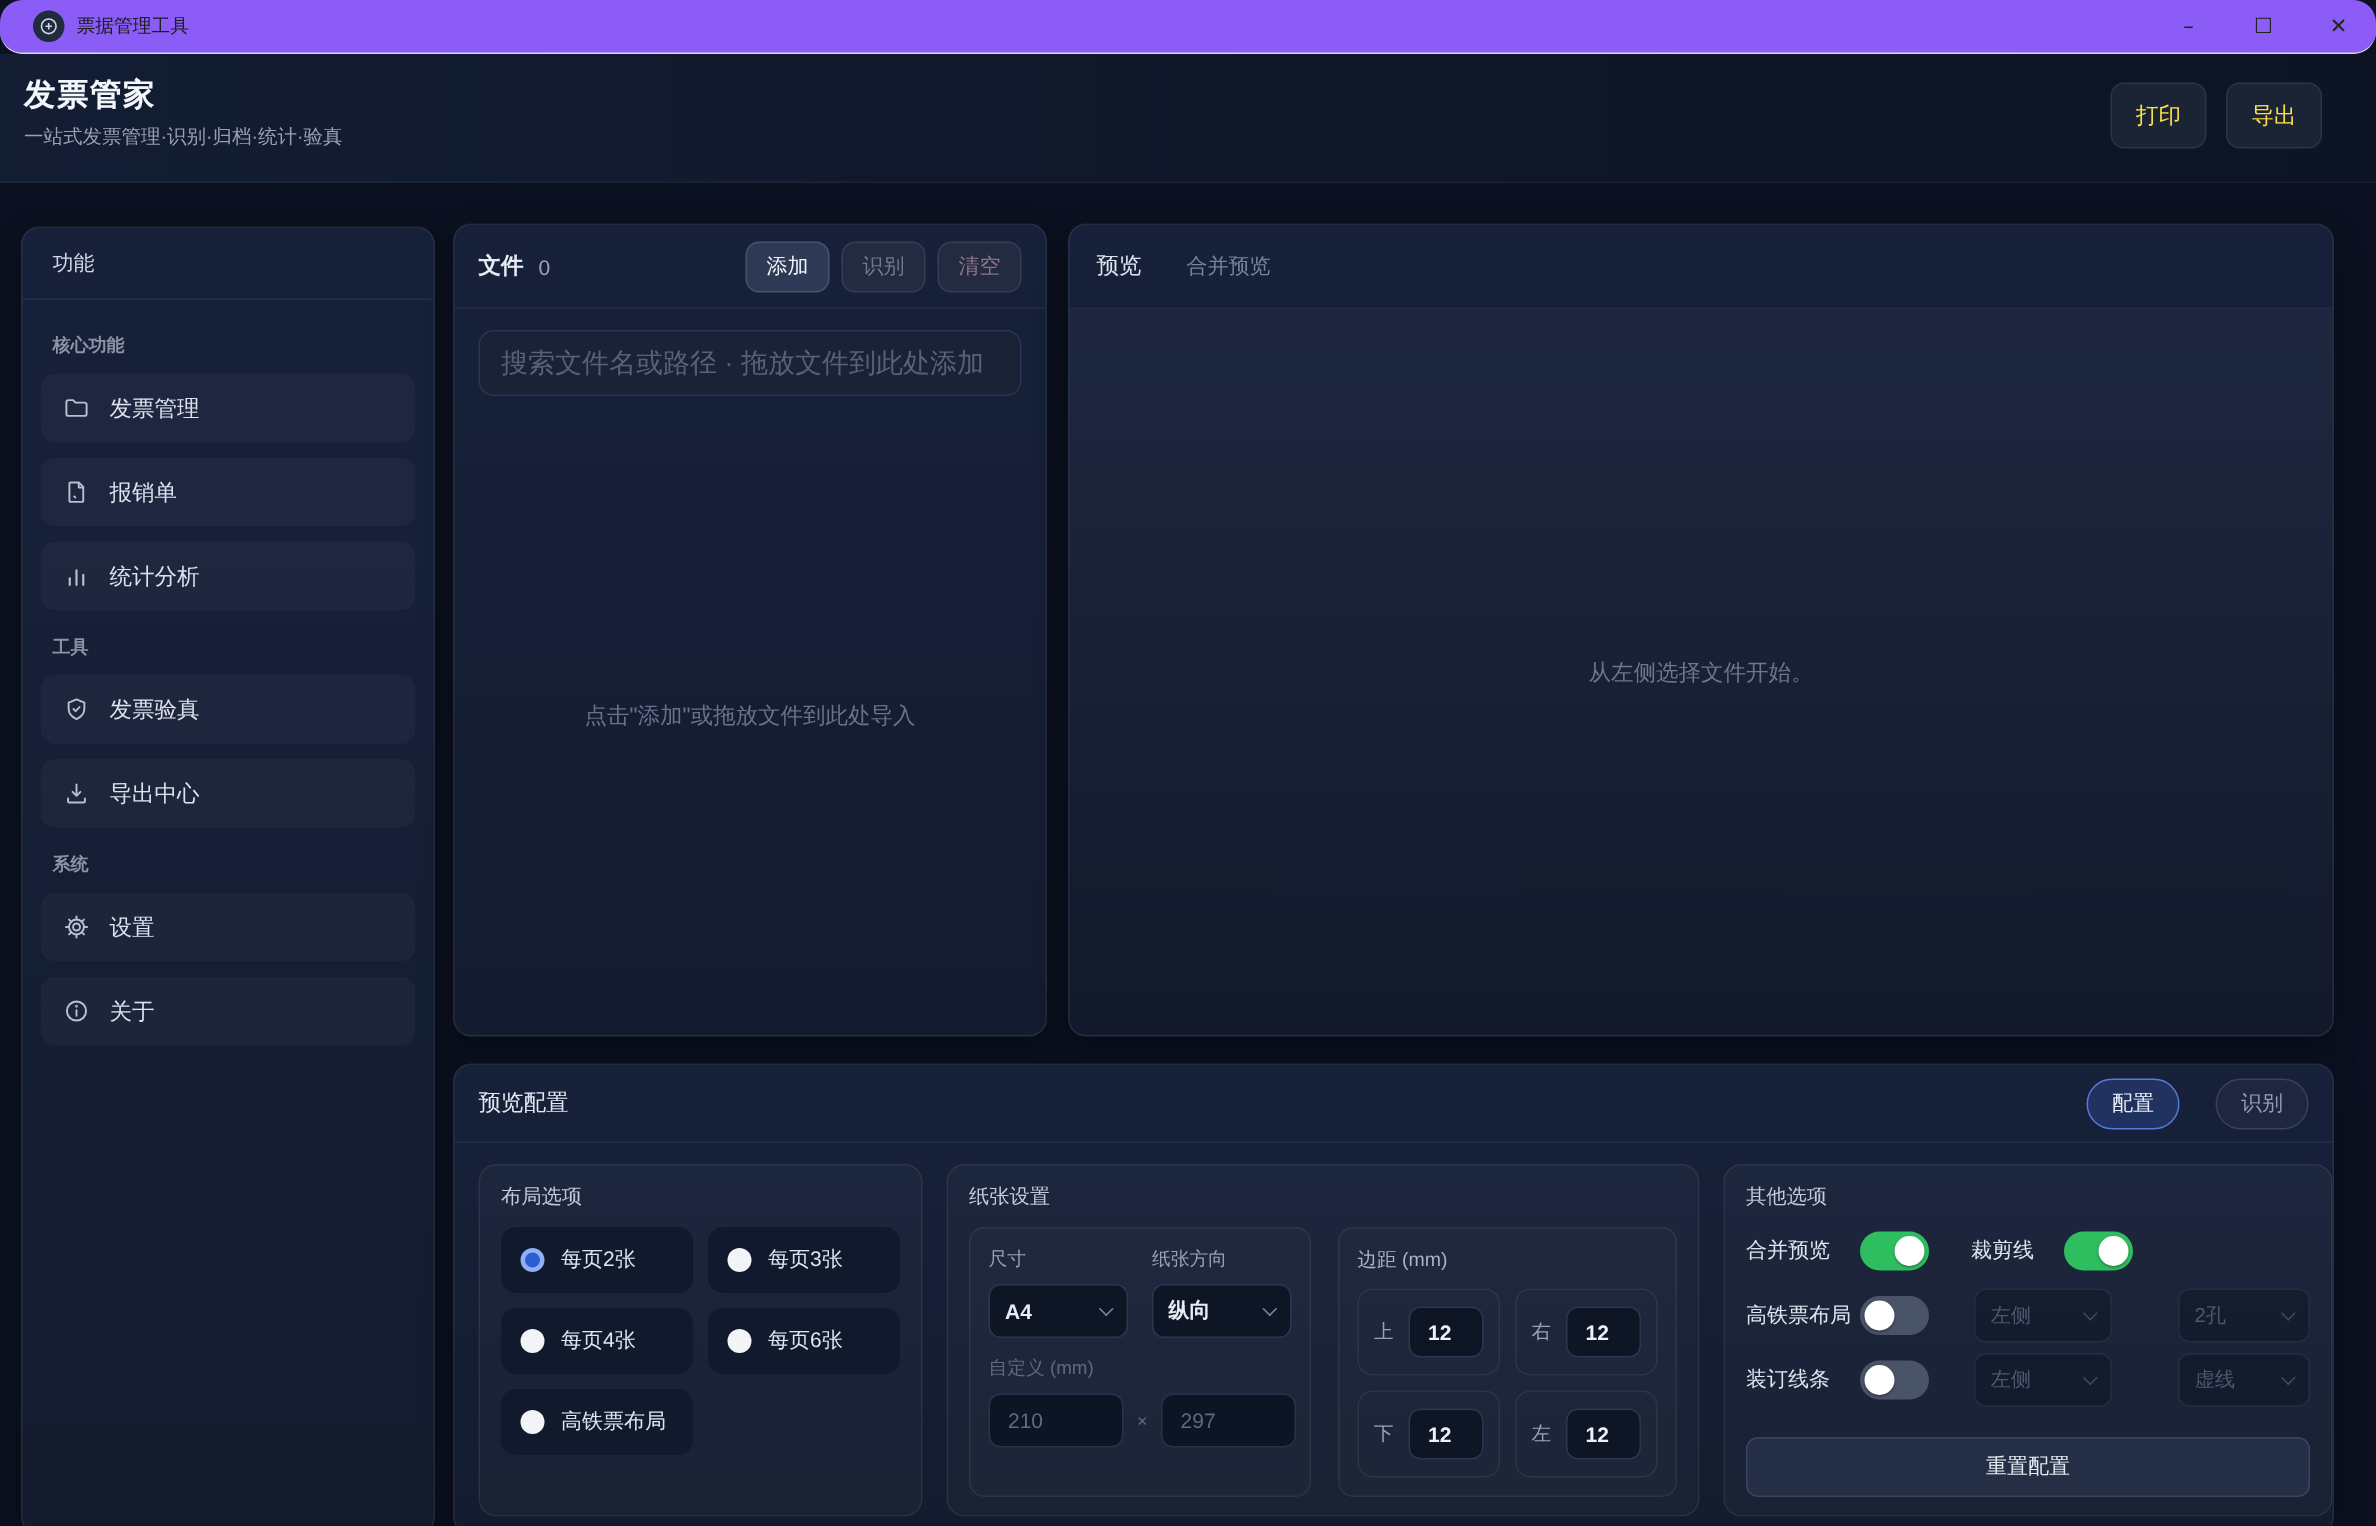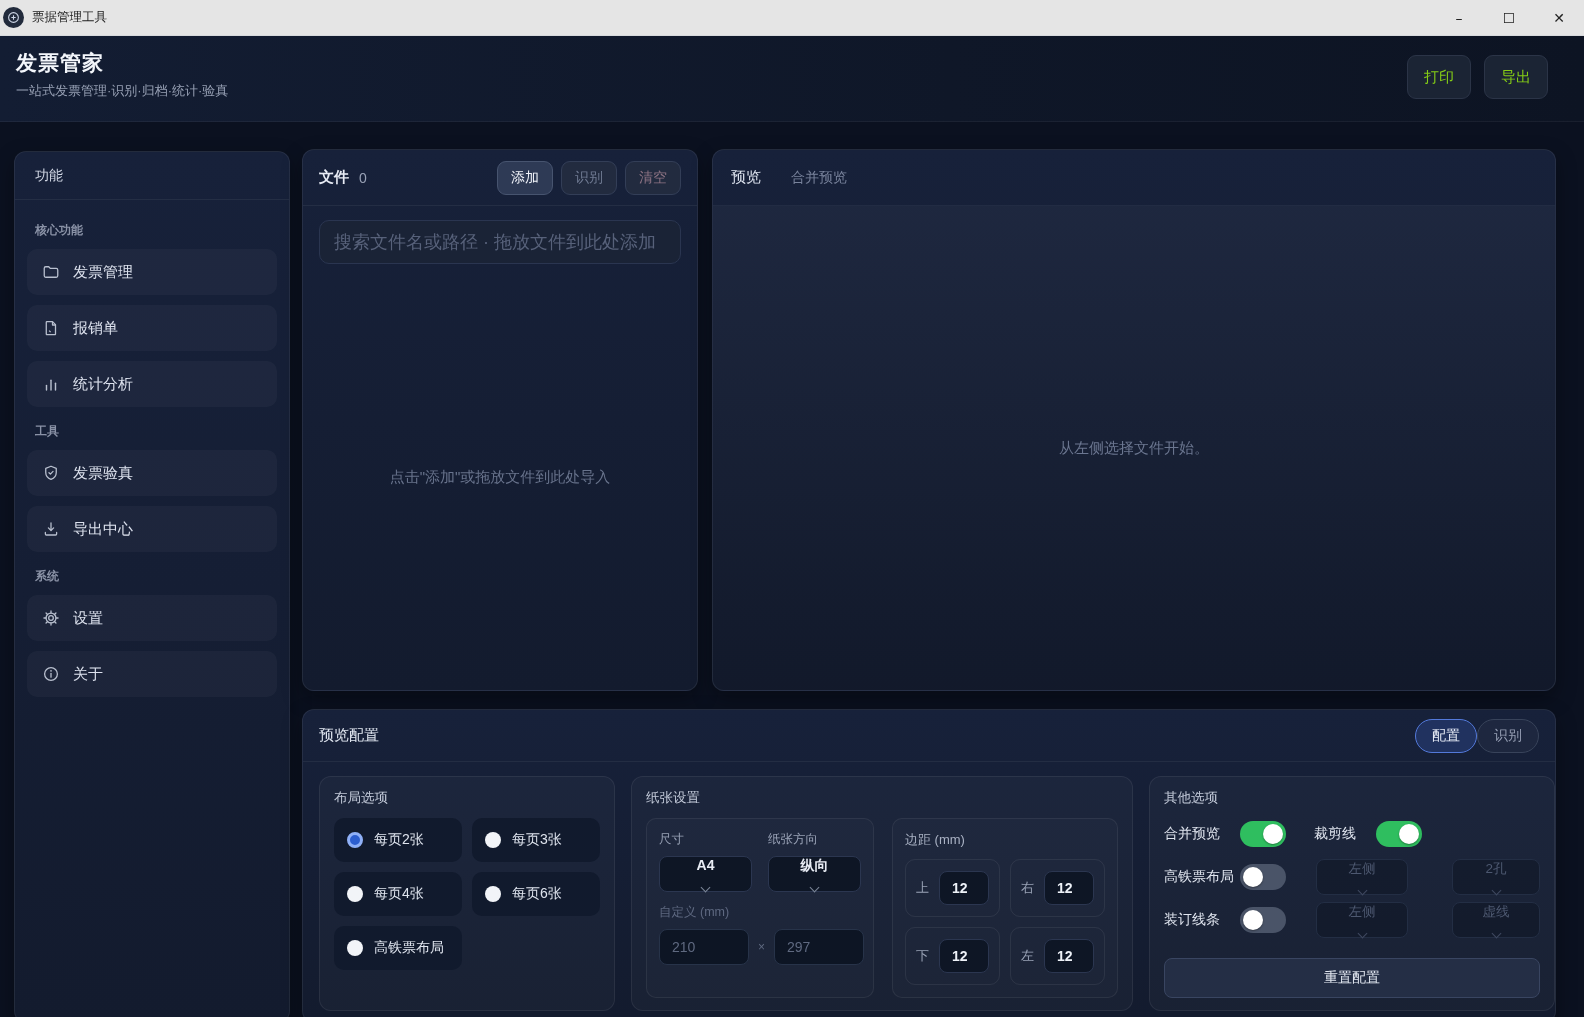--- a/index.html
+++ b/index.html
@@ -7,23 +7,24 @@
   body {
     position:relative;
     background:#0b1120;
     font-family:"Liberation Sans","DejaVu Sans",sans-serif;
     color:#dfe4ee;
   }
 
   
   .titlebar {
     position:absolute; top:0; left:0; right:0; height:36px;
-    background:#e5e5e5; display:flex; align-items:center;
-    padding-left:3px; color:#1c1c1c;
+    background:#8b5cf6; display:flex; align-items:center;
+    padding-left:22px; color:#1c1c1c;
     border-bottom:1px solid #d8dadd;
+    border-radius:15px;
   }
   .app-icon {
     width:21px; height:21px; border-radius:50%;
     background:#222b3c; margin-right:8px;
     display:flex; align-items:center; justify-content:center;
   }
   .titlebar-title { font-size:12.5px; }
   .win-controls { margin-left:auto; display:flex; height:100%; }
   .win-btn {
     width:50px; height:100%; display:flex; align-items:center; justify-content:center;
@@ -35,21 +36,21 @@
     position:absolute; top:36px; left:0; right:0; height:86px;
     background:linear-gradient(90deg,#131d33 0%,#0f1728 60%,#0d1423 100%);
     border-bottom:1px solid rgba(255,255,255,0.05);
   }
   .header-title { position:absolute; left:16px; top:13px; font-size:21px; font-weight:bold; color:#f3f6fb; letter-spacing:1px; }
   .header-sub { position:absolute; left:16px; top:46px; font-size:13px; color:#97a0b4; }
   .header-actions { position:absolute; right:36px; top:19px; display:flex; gap:13px; }
   .hbtn {
     width:64px; height:44px; border-radius:9px;
     background:#1b2434; border:1px solid #2b3447;
-    color:#84cc16; font-size:15px;
+    color:#fde047; font-size:15px;
     display:flex; align-items:center; justify-content:center;
   }
 
   
   .panel {
     position:absolute;
     background:linear-gradient(180deg,#17213a 0%,#131b2e 100%);
     border:1px solid rgba(255,255,255,0.07);
     border-radius:12px;
     box-shadow:0 8px 20px rgba(0,0,0,0.35);
@@ -115,21 +116,21 @@
     border-radius:0 0 12px 12px;
   }
 
   
   #config { left:302px; top:690px; width:1254px; height:314px; display:flex; flex-direction:column; }
   .cf-header {
     height:52px; flex:0 0 52px; display:flex; align-items:center; padding:0 16px;
     border-bottom:1px solid rgba(255,255,255,0.06);
   }
   .cf-title { font-size:15px; color:#e2e8f2; }
-  .pills { margin-left:auto; display:flex; gap:0; }
+  .pills { margin-left:auto; display:flex; gap:24px; }
   .pill { height:34px; padding:0 16px; border-radius:17px; display:flex; align-items:center; font-size:14px; }
   .pill.active { background:rgba(64,104,210,0.25); border:1px solid #5379da; color:#e8edf8; }
   .pill.idle   { background:rgba(255,255,255,0.03); border:1px solid #38435a; color:#949db2; }
   .cf-body { flex:1; display:flex; gap:16px; padding:14px 16px 16px; }
   .card {
     background:rgba(255,255,255,0.028);
     border:1px solid rgba(255,255,255,0.07);
     border-radius:12px; padding:12px 14px;
   }
   .card-title { font-size:13.5px; color:#c3cad9; margin-bottom:11px; }
@@ -153,21 +154,21 @@
     padding:12px; background:rgba(255,255,255,0.015);
   }
   .subbox-size { width:228px; flex:0 0 228px; }
   .subbox-margins { flex:1; }
   .fieldrow { display:flex; gap:16px; }
   .field { width:96px; }
   .flabel { font-size:12.5px; color:#98a1b5; margin-bottom:8px; }
   .select {
     height:36px; border-radius:8px; background:#0e1625; border:1px solid #2b3650;
     display:flex; align-items:center; justify-content:space-between;
-    padding:0 10px; color:#e8ecf4; font-size:14px; font-weight:bold;flex-direction:column;
+    padding:0 10px; color:#e8ecf4; font-size:14px; font-weight:bold;
   }
   .chev {
     width:7px; height:7px; border-right:1.6px solid #7c8699; border-bottom:1.6px solid #7c8699;
     transform:rotate(45deg); margin-top:-4px; flex:0 0 7px;
   }
   .select.disabled { color:#4d5870; font-weight:normal; background:rgba(14,22,37,0.55); border-color:#232e44; }
   .select.disabled .chev { border-color:#3f4961; }
   .custom-label { margin:12px 0 8px; color:#5e6880; font-size:12.5px; }
   .custom-row { display:flex; align-items:center; gap:9px; }
   .custom-row input {

